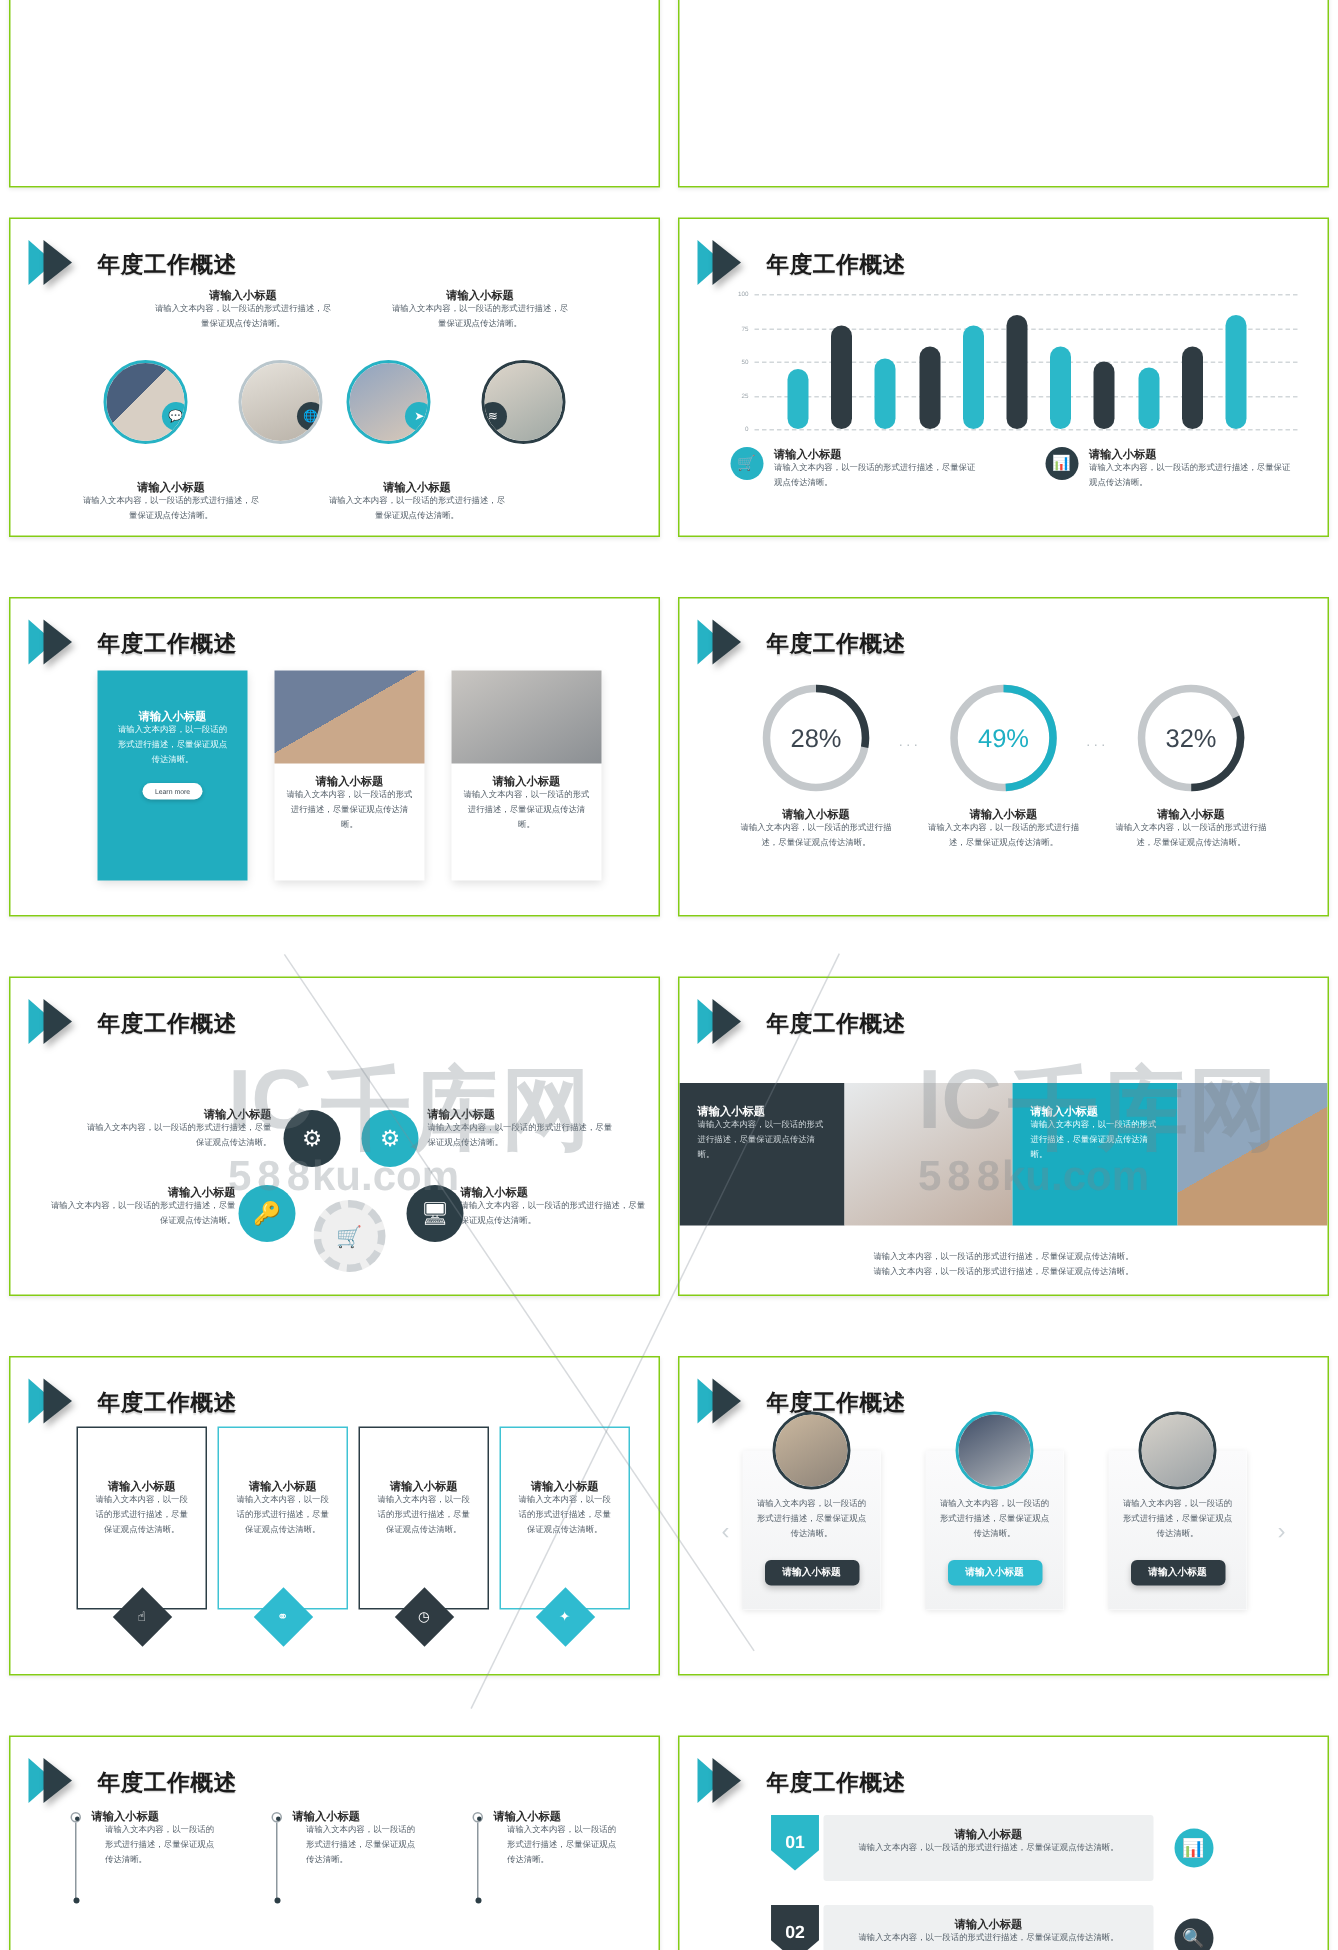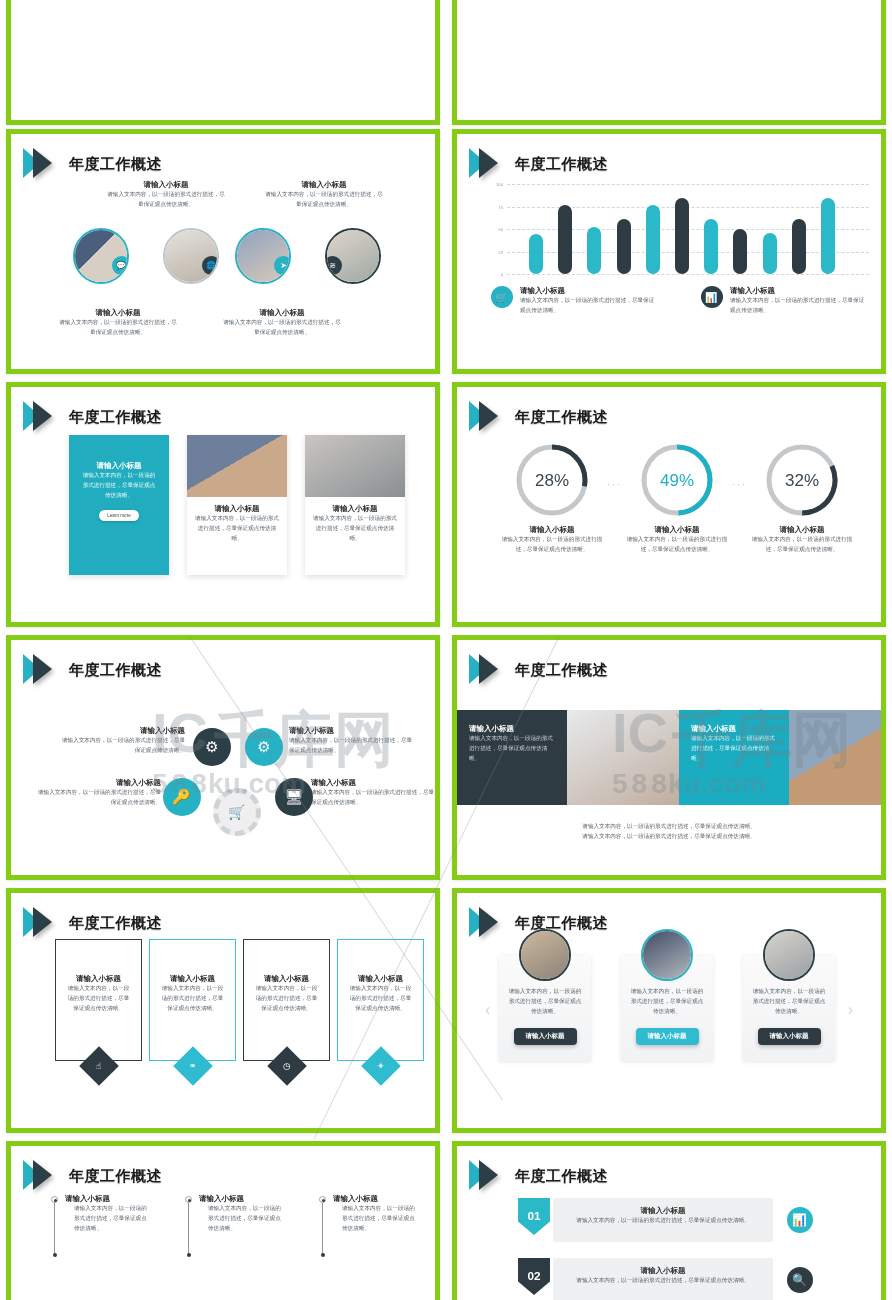--- a/index.html
+++ b/index.html
@@ -3,22 +3,22 @@
 <meta charset="utf-8">
 <style>
   * { box-sizing: border-box; margin:0; padding:0; }
   html,body { width:892px; height:1300px; background:#ffffff;
     font-family:"Liberation Sans","DejaVu Sans",sans-serif; overflow:hidden; }
   #grid { position:relative; width:892px; height:1300px;
     display:grid; grid-template-columns:446px 446px;
     grid-template-rows:125px 253px 253px 253px 253px 163px; }
 
   .slide { position:relative; background:#fff; overflow:hidden;
-    border:5px solid #84cc16; box-shadow:0 1px 3px rgba(0,0,0,.10);
-    margin:4px 6px; }
+    border:1px solid #84cc16; box-shadow:0 1px 3px rgba(0,0,0,.10);
+    margin:20px 6px; }
   .slide.clipTop  { margin-top:-124px; height:249px; }
   .slide.clipBot  { height:249px; }
 
   
   .title-wrap { position:absolute; left:12px; top:10px; display:flex; align-items:center; }
   .chev { position:relative; width:40px; height:40px; }
   .chev .c1, .chev .c2 { position:absolute; top:4px; width:0; height:0;
     border-top:15px solid transparent; border-bottom:15px solid transparent; }
   .chev .c1 { left:0;  border-left:17px solid #26b2c4; }
   .chev .c2 { left:10px; border-left:19px solid #2c3e46;
@@ -58,21 +58,21 @@
   .card { width:100px; box-shadow:0 2px 6px rgba(0,0,0,.13); background:#fff; }
   .card.teal { background:#21adbf; color:#fff; padding:26px 11px 18px; text-align:center; height:140px; }
   .card.teal .h3 { color:#fff; } .card.teal .body { color:#eafbfd; }
   .learnmore { display:inline-block; margin-top:10px; background:#fff; color:#3f4a52;
     font-size:4.6px; padding:3px 8px; border-radius:9px; box-shadow:0 1px 3px rgba(0,0,0,.2); }
   .card .thumb { height:62px; }
   .card .cbody { padding:7px 8px 10px; text-align:center; }
 
   
   .donuts { position:absolute; left:24px; right:24px; top:52px; display:flex;
-    justify-content:flex-end; align-items:flex-start; }
+    justify-content:center; align-items:flex-start; }
   .dcol { width:110px; text-align:center; }
   .dots { font-size:9px; color:#b6bec3; letter-spacing:2px; margin-top:40px; }
 
   
   .bub { position:absolute; width:38px; height:38px; border-radius:50%;
     display:flex; align-items:center; justify-content:center; color:#fff; font-size:15px; }
   .bub.dk { background:#2c3e46; } .bub.tl { background:#26b2c4; }
   .s7t { position:absolute; width:128px; }
 
   

